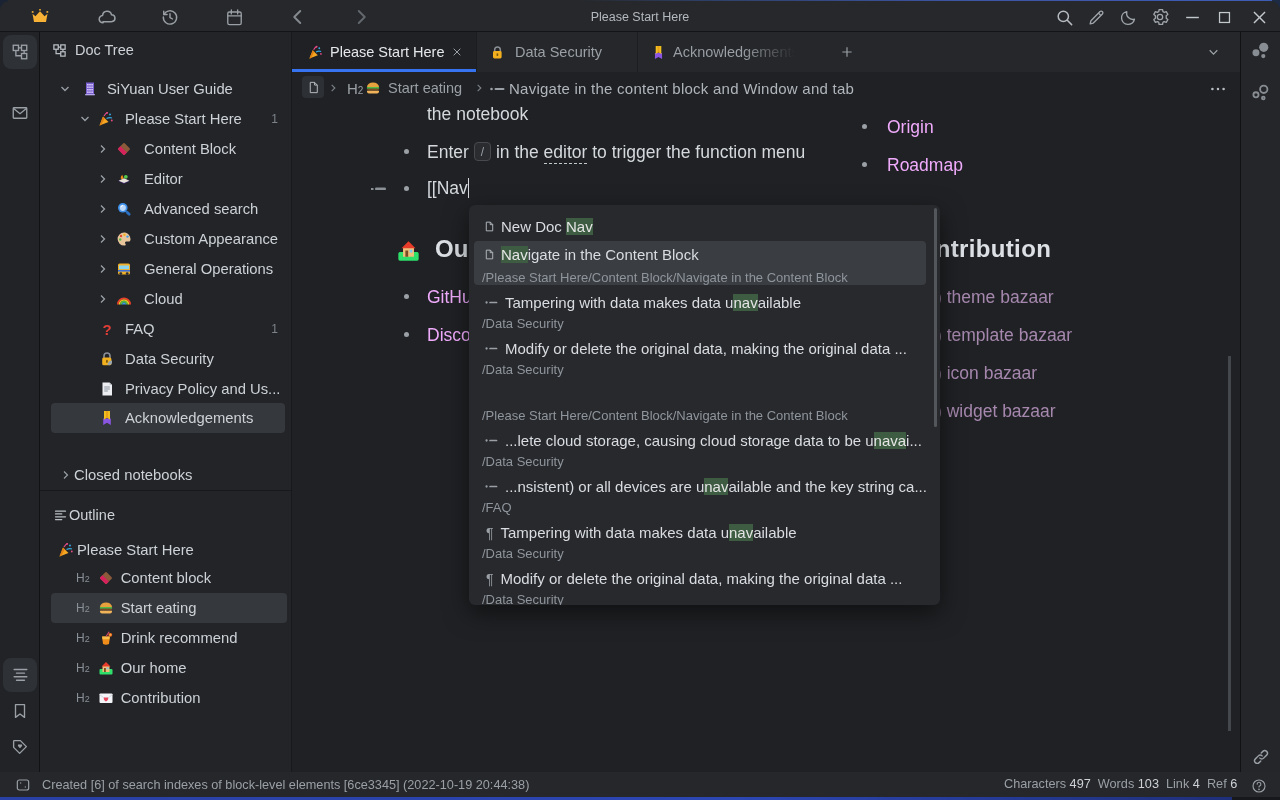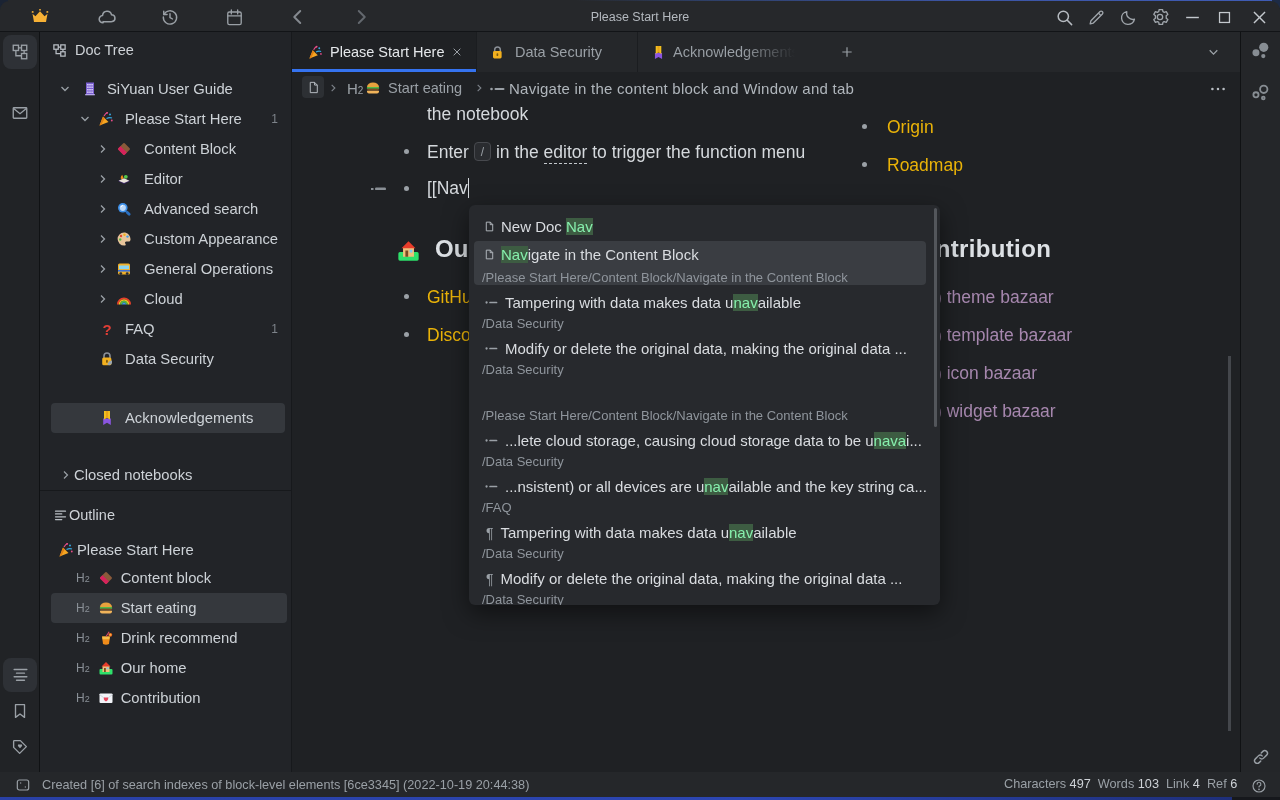--- a/index.html
+++ b/index.html
@@ -22,35 +22,35 @@
 .trow .count { position:absolute; right:14px; color:#7d838a; font-size:12px; }
 .sel { background:#35383d; border-radius:4px; }
 .emoji { display:inline-block; width:16px; height:16px; vertical-align:-2px; }
 .h2tag { color:#8a9097; font-size:12px; margin-right:8px; }
 
 #tabbar { left:292px; top:32px; width:948px; height:40px; background:#25272a; }
 .tab { position:absolute; top:0; height:40px; display:flex; align-items:center; font-size:14.5px; }
 #tabline { position:absolute; left:0; top:37px; width:184px; height:3px; background:#3573f0; }
 #bread { left:292px; top:72px; width:948px; height:33px; background:#1f2124; color:#9aa0a6; font-size:15px; }
 #content { left:292px; top:105px; width:938px; height:667px; background:#1f2124; color:#d5d9dd; font-size:17.5px; }
-.blue { color:#eab308; }
+.blue { color:#f0abfc; }
 .purple { color:#a687ae; }
 .bullet { position:absolute; width:5px; height:5px; border-radius:50%; background:#9aa0a6; }
 h2.ct { position:absolute; font-size:24px; color:#dde1e5; font-weight:bold; white-space:nowrap; }
 
 #dockr { left:1240px; top:32px; width:40px; height:740px; background:#242629; border-left:1px solid #101214; }
 
 #status { left:0; top:772px; width:1280px; height:25px; background:#25272a; color:#9aa0a6; font-size:12.7px; display:flex; align-items:center; }
 #status b { color:#ced2d7; font-weight:normal; }
 
 #popup { left:469px; top:205px; width:471px; height:400px; background:#27292d; border-radius:6px; box-shadow:0 8px 24px rgba(0,0,0,.5); overflow:hidden; }
 .prow { position:absolute; left:5px; width:458px; white-space:nowrap; overflow:hidden; }
 .ptitle { font-size:15px; color:#d9dce0; height:27px; display:flex; align-items:center; }
 .ppath { font-size:13px; color:#8f959c; height:19px; line-height:17px; }
-.hl { background:#3d5c42; color:#86efac; }
+.hl { background:#3d5c42; color:#e5e5e5; }
 .psel { position:absolute; left:5px; width:452px; height:44px; background:#3a3d42; border-radius:4px; }
 svg { display:block; }
 .kbd { display:inline-block; border:1px solid #47494e; background:#2a2c30; border-radius:4px; color:#9aa0a6; font-size:12px; padding:0 6px; height:19px; line-height:18px; vertical-align:2px; }
 </style>
 </head>
 <body>
 <div id="stage">
   <div class="abs" style="left:0; top:0; width:1280px; height:3px; background:linear-gradient(90deg,#26282b 0%,#26282b 45%,#2e3f66 55%,#3c55a5 75%,#3f5cb5 100%)"></div>
   <div class="abs" style="left:0; top:797px; width:1232px; height:3px; background:linear-gradient(90deg,#2940a5 0%,#2c46b2 60%,#1e2f7a 100%)"></div>
   <div class="abs" style="left:1232px; top:797px; width:48px; height:3px; background:#16181c"></div>
@@ -296,20 +296,30 @@
       <span class="count">1</span>
     </div>
     <div class="trow" style="top:312px">
       <svg class="emoji" style="margin-left:59px" viewBox="0 0 16 16">
           <path d="M5 7 V5 a3 3 0 0 1 6 0 v2" fill="none" stroke="#8a8f96" stroke-width="1.6"></path>
           <rect x="3.2" y="6.5" width="9.2" height="7.8" rx="1.5" fill="#f2b01e"></rect>
           <rect x="7" y="8.8" width="1.8" height="3" rx=".9" fill="#7a5a10"></rect>
           <path d="M10.2 10.2 l2.8-.6 v2.5 q0 1.4-2.8 2.2 q-1.4-.4-2-1 z" fill="#9aa5ad"></path>
         </svg>
       <span style="margin-left:10px">Data Security</span>
+    </div>
+    <div class="trow" style="top:342px">
+      <svg class="emoji" style="margin-left:59px" viewBox="0 0 16 16">
+          <path d="M3.5 1.5 h7 l2.5 2.5 v10.5 h-9.5 z" fill="#eceef2"></path>
+          <path d="M10.5 1.5 l2.5 2.5 h-2.5 z" fill="#c3c9d2"></path>
+          <g stroke="#8d95a0" stroke-width="1">
+            <path d="M5.2 6 h5.6 M5.2 8 h5.6 M5.2 10 h3.6"></path>
+          </g>
+        </svg>
+      <span style="margin-left:10px">Privacy Policy and Us...</span>
     </div>
     <div class="sel abs" style="left:11px; top:371px; width:234px; height:30px"></div>
     <div class="trow" style="top:371px">
       <svg class="emoji" style="margin-left:59px" viewBox="0 0 16 16">
           <path d="M4.2 8.5 h7.6 v6.5 l-3.8-2.2 -3.8 2.2 z" fill="#8a55e0"></path>
           <path d="M5 1 h6 v8.5 l-3-1.8 L5 9.5 z" fill="#f2c01e"></path>
           <path d="M6.9 1 h2.2 v7.3 L8 7.7 6.9 8.3z" fill="#e8a21a"></path>
         </svg>
       <span style="margin-left:10px">Acknowledgements</span>
     </div>

